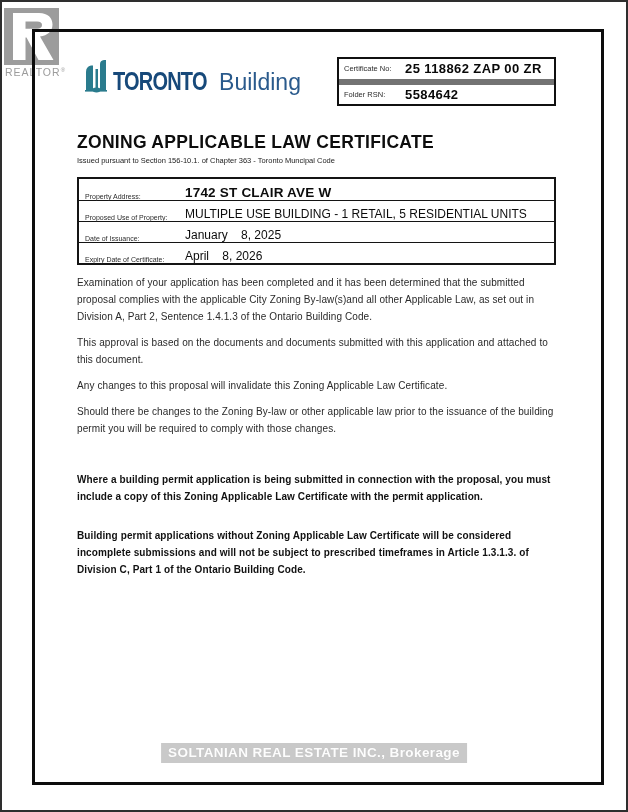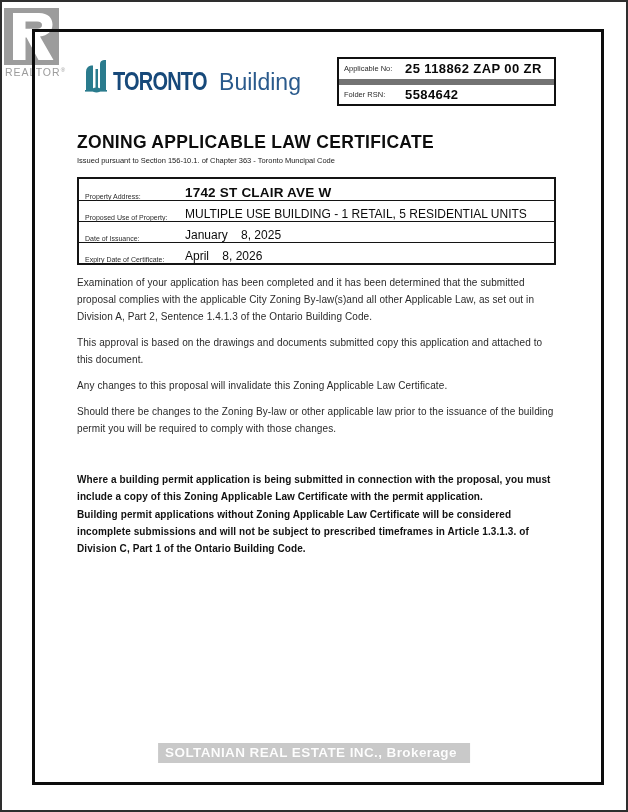--- a/index.html
+++ b/index.html
@@ -113,37 +113,37 @@
   }
 
   .body-paragraph {
     margin-top: 9px;
     font-size: 10px; line-height: 17px; color: #2a2a2a;
     letter-spacing: 0.1px;
   }
   .body-paragraph.first { margin-top: 9px; }
   .bold-block { margin-top: 34px; }
   .bold-paragraph {
-    margin-top: 1px;
+    margin-top: 22px;
     font-size: 10px; line-height: 17px; font-weight: bold;
     color: #111; letter-spacing: 0.1px;
   }
   .signature-line {
     margin-top: 29px;
     font-size: 10px; font-weight: bold; color: #111;
   }
 
   
   .watermark {
     position: absolute; z-index: 6;
     left: 50%; top: 741px; transform: translateX(-50%);
     background: #c9c9c9;
     color: #fdfdfd;
     font-size: 13.5px; font-weight: 600; letter-spacing: 0.4px;
-    padding: 2px 13px 3px 7px;
+    padding: 2px 7px 3px 7px;
     white-space: nowrap;
     text-shadow: 0 0 1px #bdbdbd;
   }
 </style>
 </head>
 <body>
 
 <div class="screen">
 
   <div class="realtor-logo">
@@ -164,21 +164,21 @@
       <path d="M16,32 L16,5 Q16,1.5 20,1 L22,1 L22,32 Z" fill="#2a7b8d"></path>
       <ellipse cx="12.5" cy="31" rx="4" ry="2.4" fill="#2a7b8d"></ellipse>
       <rect x="1" y="31" width="22" height="1.6" fill="#2a7b8d"></rect>
     </svg>
     <span class="toronto-wordmark">TORONTO</span>
     <span class="building-wordmark">Building</span>
   </div>
 
   <div class="cert-box">
     <div class="cert-row">
-      <span class="cert-label">Applicable No:</span>
+      <span class="cert-label">Certificate No:</span>
       <span class="cert-value">25 118862 ZAP 00 ZR</span>
     </div>
     <div class="cert-row">
       <span class="cert-label">Folder RSN:</span>
       <span class="cert-value">5584642</span>
     </div>
   </div>
 
   <div class="content">
     <div class="doc-title">ZONING APPLICABLE LAW CERTIFICATE</div>
@@ -197,21 +197,21 @@
         <span class="property-label">Date of Issuance:</span>
         <span class="property-value">January    8, 2025</span>
       </div>
       <div class="property-row">
         <span class="property-label">Expiry Date of Certificate:</span>
         <span class="property-value">April    8, 2026</span>
       </div>
     </div>
 
     <p class="body-paragraph first">Examination of your application has been completed and it has been determined that the submitted proposal complies with the applicable City Zoning By-law(s)and all other Applicable Law, as set out in Division A, Part 2, Sentence 1.4.1.3 of the Ontario Building Code.</p>
-    <p class="body-paragraph">This approval is based on the drawings and documents submitted copy this application and attached to this document.</p>
+    <p class="body-paragraph">This approval is based on the documents and documents submitted with this application and attached to this document.</p>
     <p class="body-paragraph">Any changes to this proposal will invalidate this Zoning Applicable Law Certificate.</p>
     <p class="body-paragraph">Should there be changes to the Zoning By-law or other applicable law prior to the issuance of the building permit you will be required to comply with those changes.</p>
 
     <div class="bold-block">
       <p class="bold-paragraph" style="margin-top:0;">Where a building permit application is being submitted in connection with the proposal, you must include a copy of this Zoning Applicable Law Certificate with the permit application.</p>
       <p class="bold-paragraph">Building permit applications without Zoning Applicable Law Certificate will be considered incomplete submissions and will not be subject to prescribed timeframes in Article 1.3.1.3. of Division C, Part 1 of the Ontario Building Code.</p>
     </div>
 
   </div>
 

